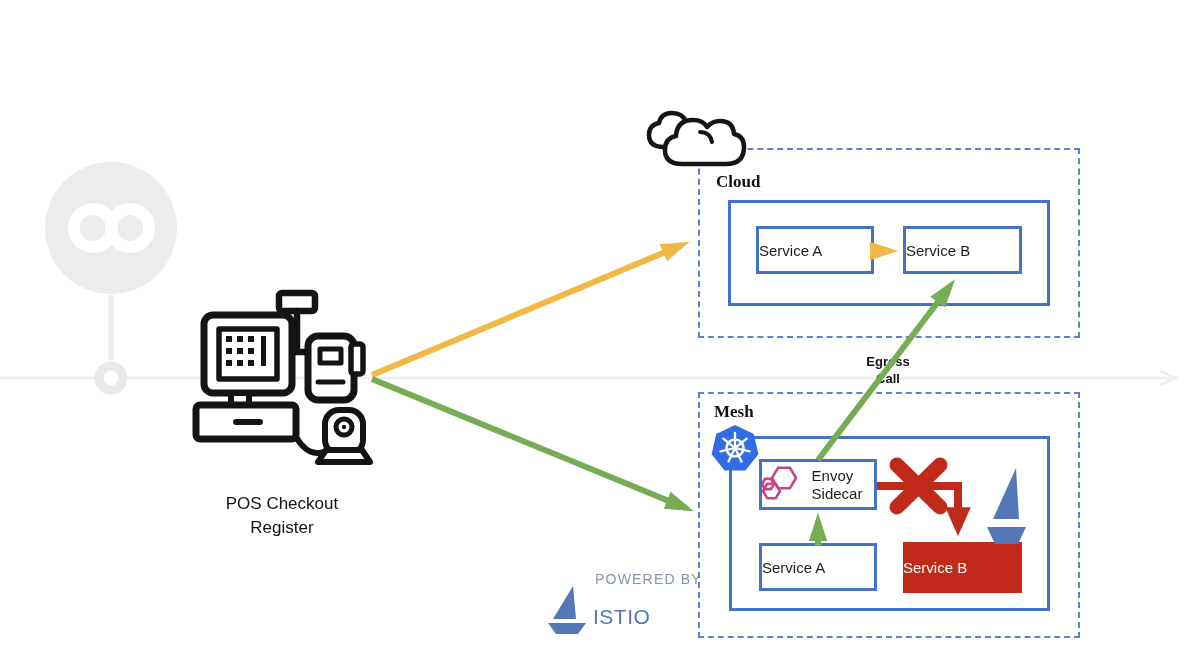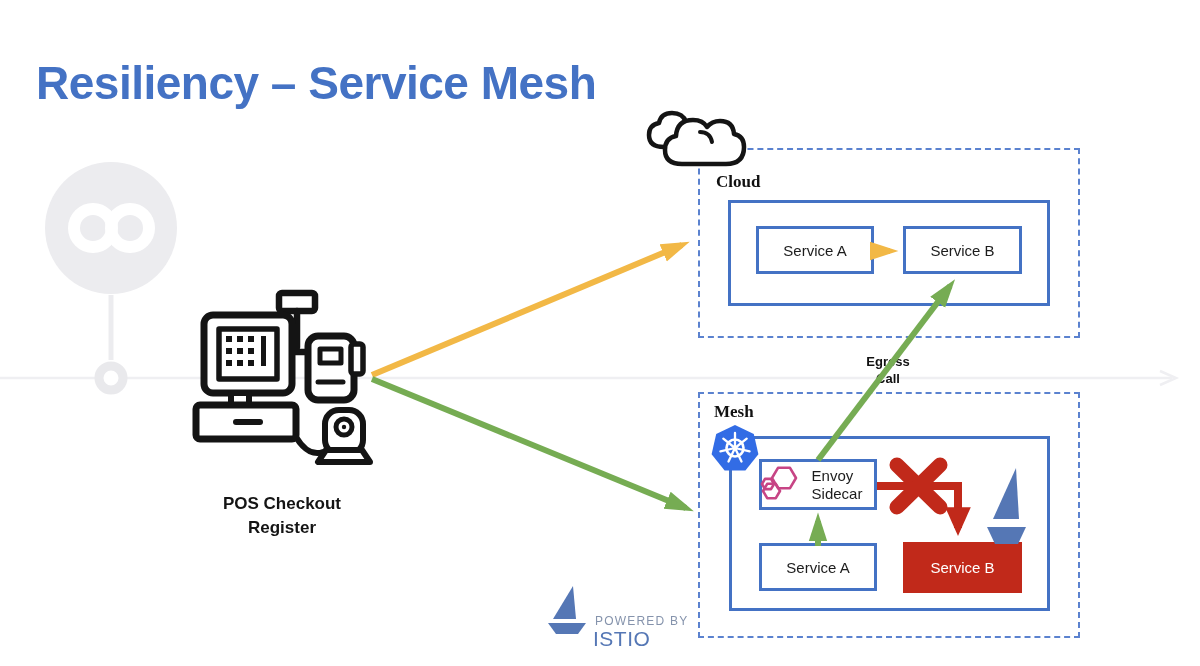--- a/index.html
+++ b/index.html
@@ -17,47 +17,47 @@
     font-size:46px;font-weight:bold;color:var(--title-blue);
     letter-spacing:-0.5px;
   }
 
   .dashed-box{border:2px dashed var(--dashed-blue);background:transparent;}
   .solid-box{border:3px solid var(--box-blue);background:#fff;}
   .zone-label{font-weight:bold;font-size:17px;color:#111;font-family:Liberation Serif, serif;}
 
   .service{
     border:3px solid var(--box-blue);background:#fff;
-    display:flex;align-items:center;justify-content:center;
+    display:flex;align-items:center;
     font-size:15px;color:#1c1c1c;
   }
   .service.failed{background:var(--alert-red);border:none;color:#ffffff;}
 
   .envoy-box{
     border:3px solid var(--box-blue);background:#fff;
     display:flex;align-items:center;justify-content:center;
     padding-left:38px;font-size:15px;color:#1c1c1c;line-height:1.15;
   }
 
   .pre{white-space:pre-line;}
 
   .egress-label{
     left:846px;top:354px;width:84px;text-align:center;
     font-size:13px;font-weight:bold;color:#111;line-height:1.3;
   }
   .pos-label{
     left:198px;top:492px;width:168px;text-align:center;
-    font-size:17px;font-weight:bold;color:#141414;line-height:1.4;
+    font-size:17px;font-weight:normal;color:#141414;line-height:1.4;
   }
   .powered-caption{
-    left:595px;top:614px;font-size:12px;letter-spacing:1.2px;
+    left:595px;top:571px;font-size:14px;letter-spacing:1.2px;
     color:var(--powered-gray);
   }
   .powered-brand{
-    left:593px;top:627px;font-size:21px;letter-spacing:0.5px;
+    left:593px;top:605px;font-size:21px;letter-spacing:0.5px;
     color:var(--istio-blue);
   }
 
   
   .st-y{stroke:var(--arrow-yellow);}
   .st-g{stroke:var(--arrow-green);}
   .st-r{stroke:var(--alert-red);}
   .fi-y{fill:var(--arrow-yellow);}
   .fi-g{fill:var(--arrow-green);}
   .fi-r{fill:var(--alert-red);}
@@ -82,21 +82,20 @@
     </g>
     <g>
       <circle cx="111" cy="228" r="66" class="fi-wm"></circle>
       <circle cx="93" cy="228" r="19" fill="none" stroke="#fff" stroke-width="12"></circle>
       <circle cx="130" cy="228" r="19" fill="none" stroke="#fff" stroke-width="12"></circle>
       <line x1="111" y1="295" x2="111" y2="360" stroke="var(--watermark-gray)" stroke-width="5"></line>
       <circle cx="111" cy="378" r="12" fill="#fff" stroke="#E9E9EC" stroke-width="9"></circle>
     </g>
   </svg>
 
-  <div class="abs title">Resiliency – Service Mesh</div>
 
   <div class="abs dashed-box" style="left:698px;top:148px;width:382px;height:190px;"></div>
   <div class="abs zone-label" style="left:716px;top:172px;">Cloud</div>
   <div class="abs solid-box" style="left:728px;top:200px;width:322px;height:106px;"></div>
   <div class="abs service" style="left:756px;top:226px;width:118px;height:48px;">
     <span>Service A</span>
   </div>
   <div class="abs service" style="left:903px;top:226px;width:119px;height:48px;">
     <span>Service B</span>
   </div>

